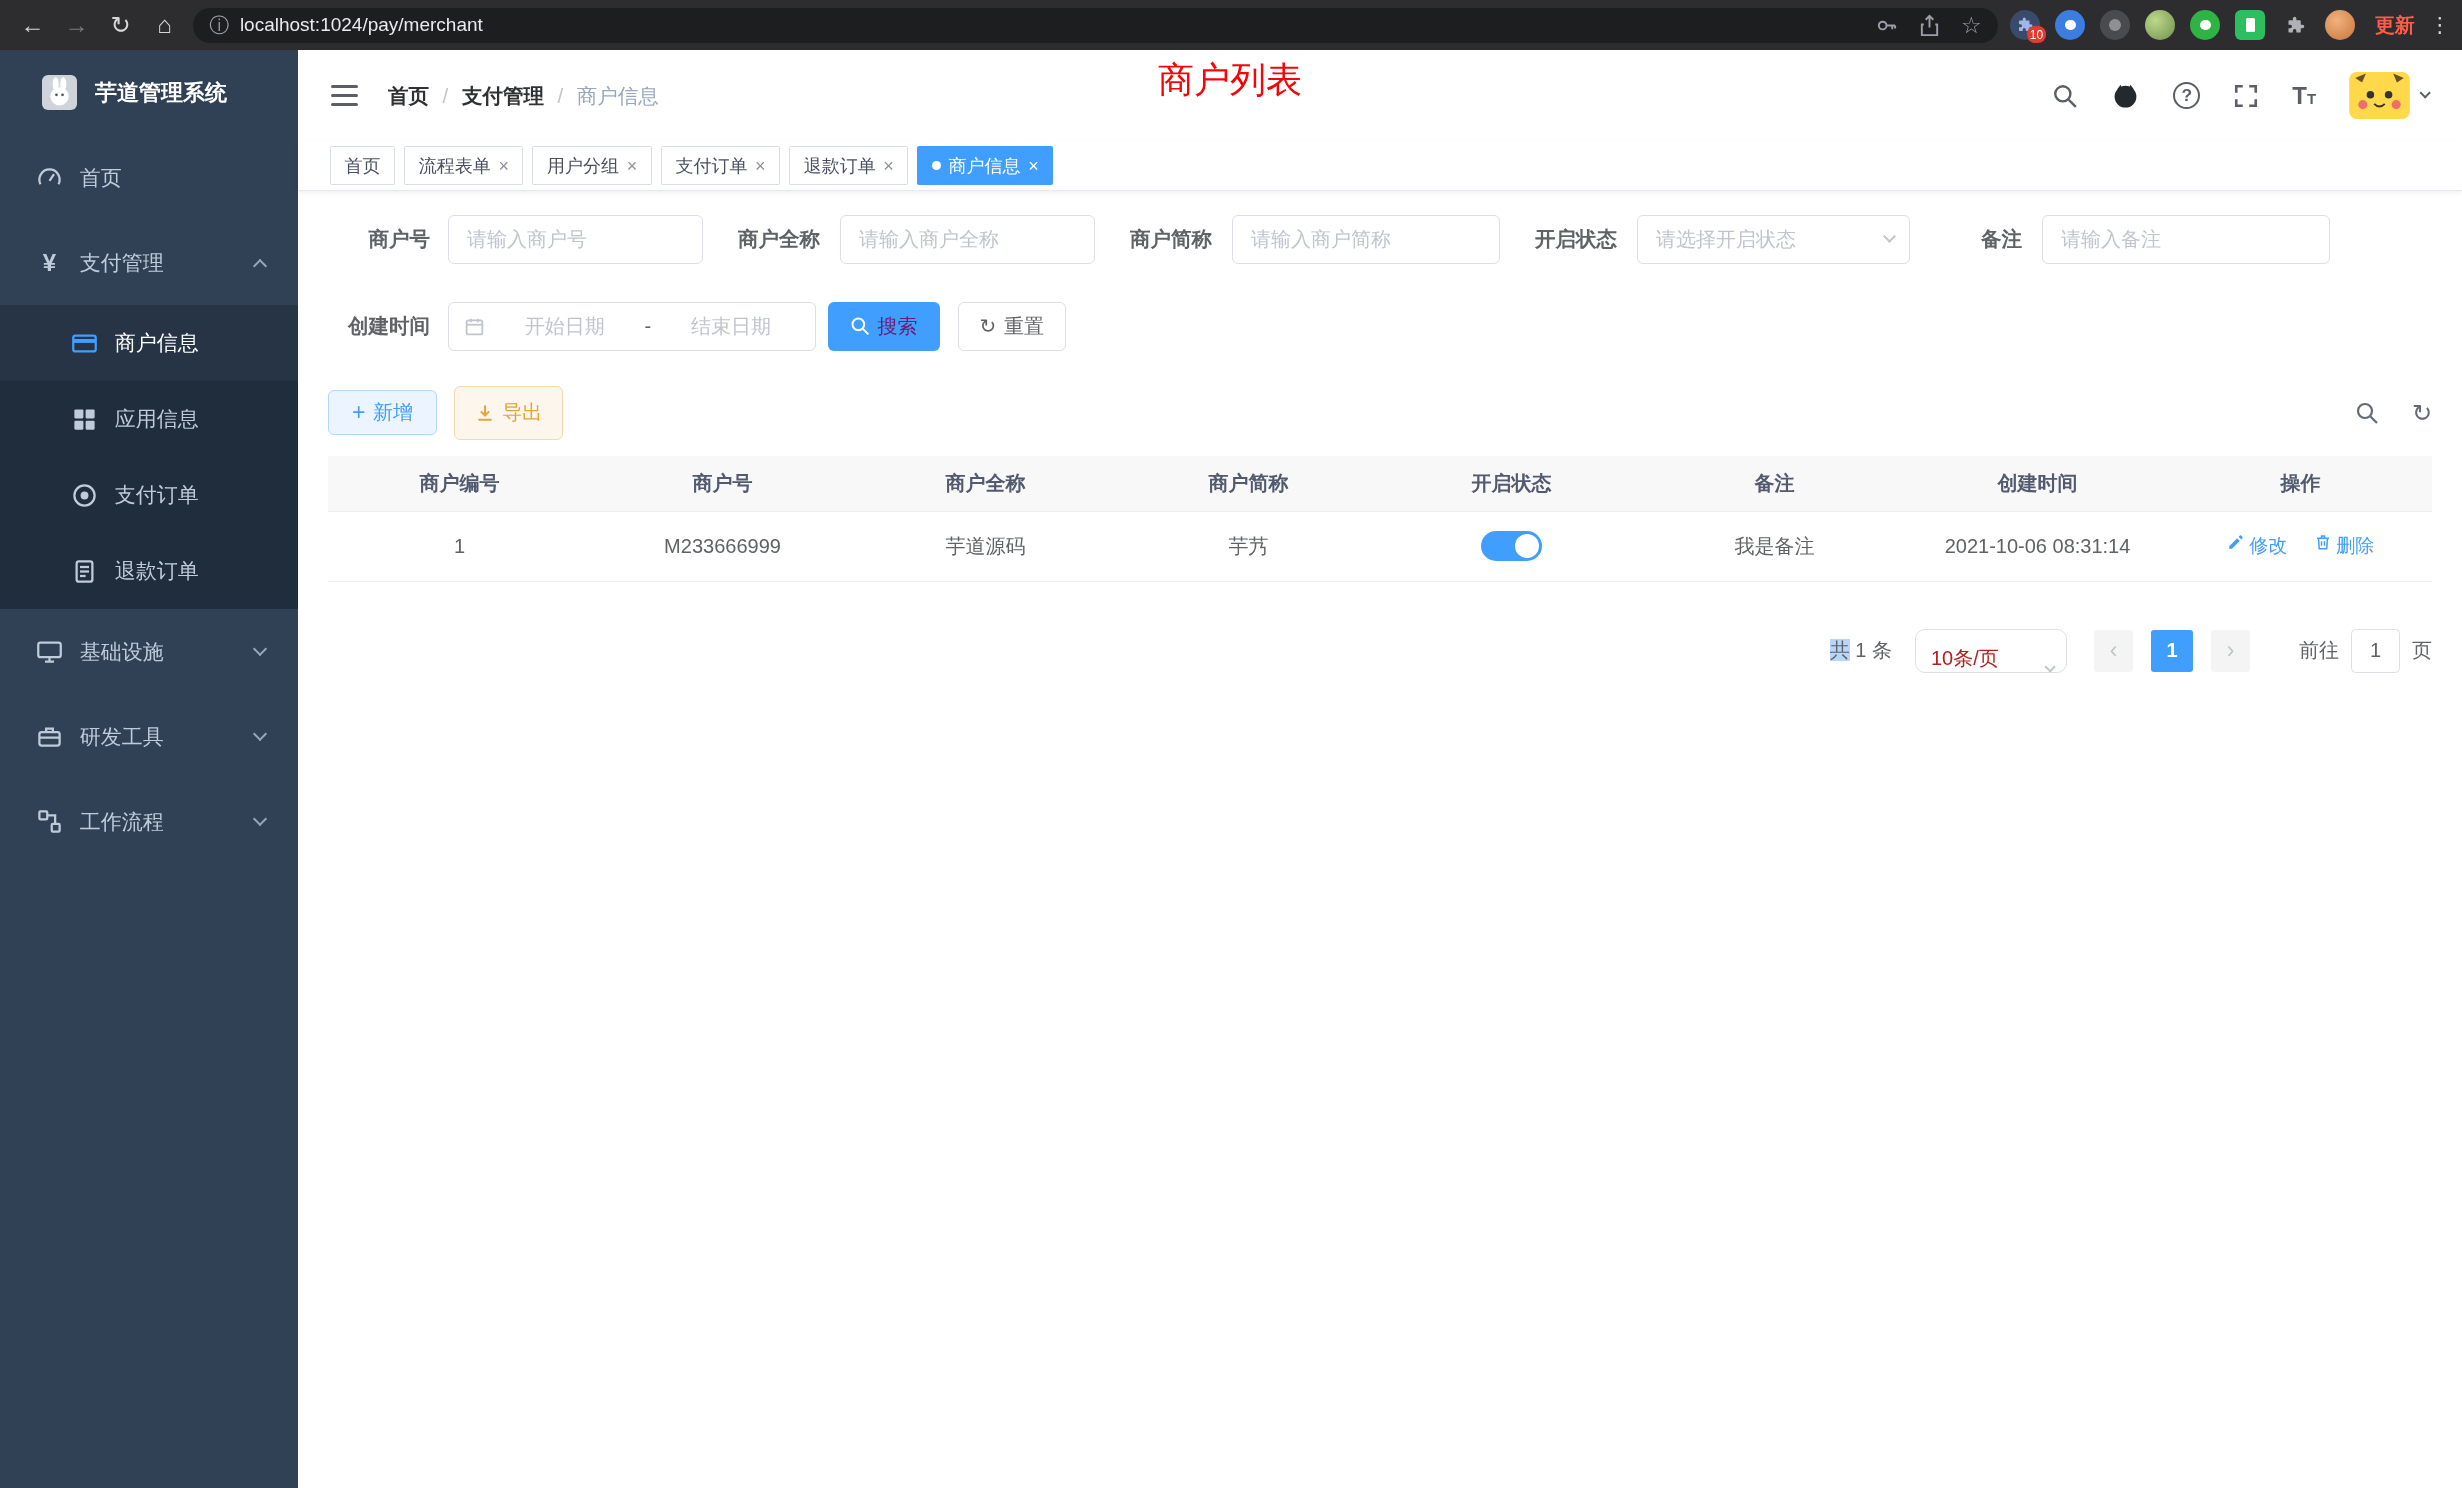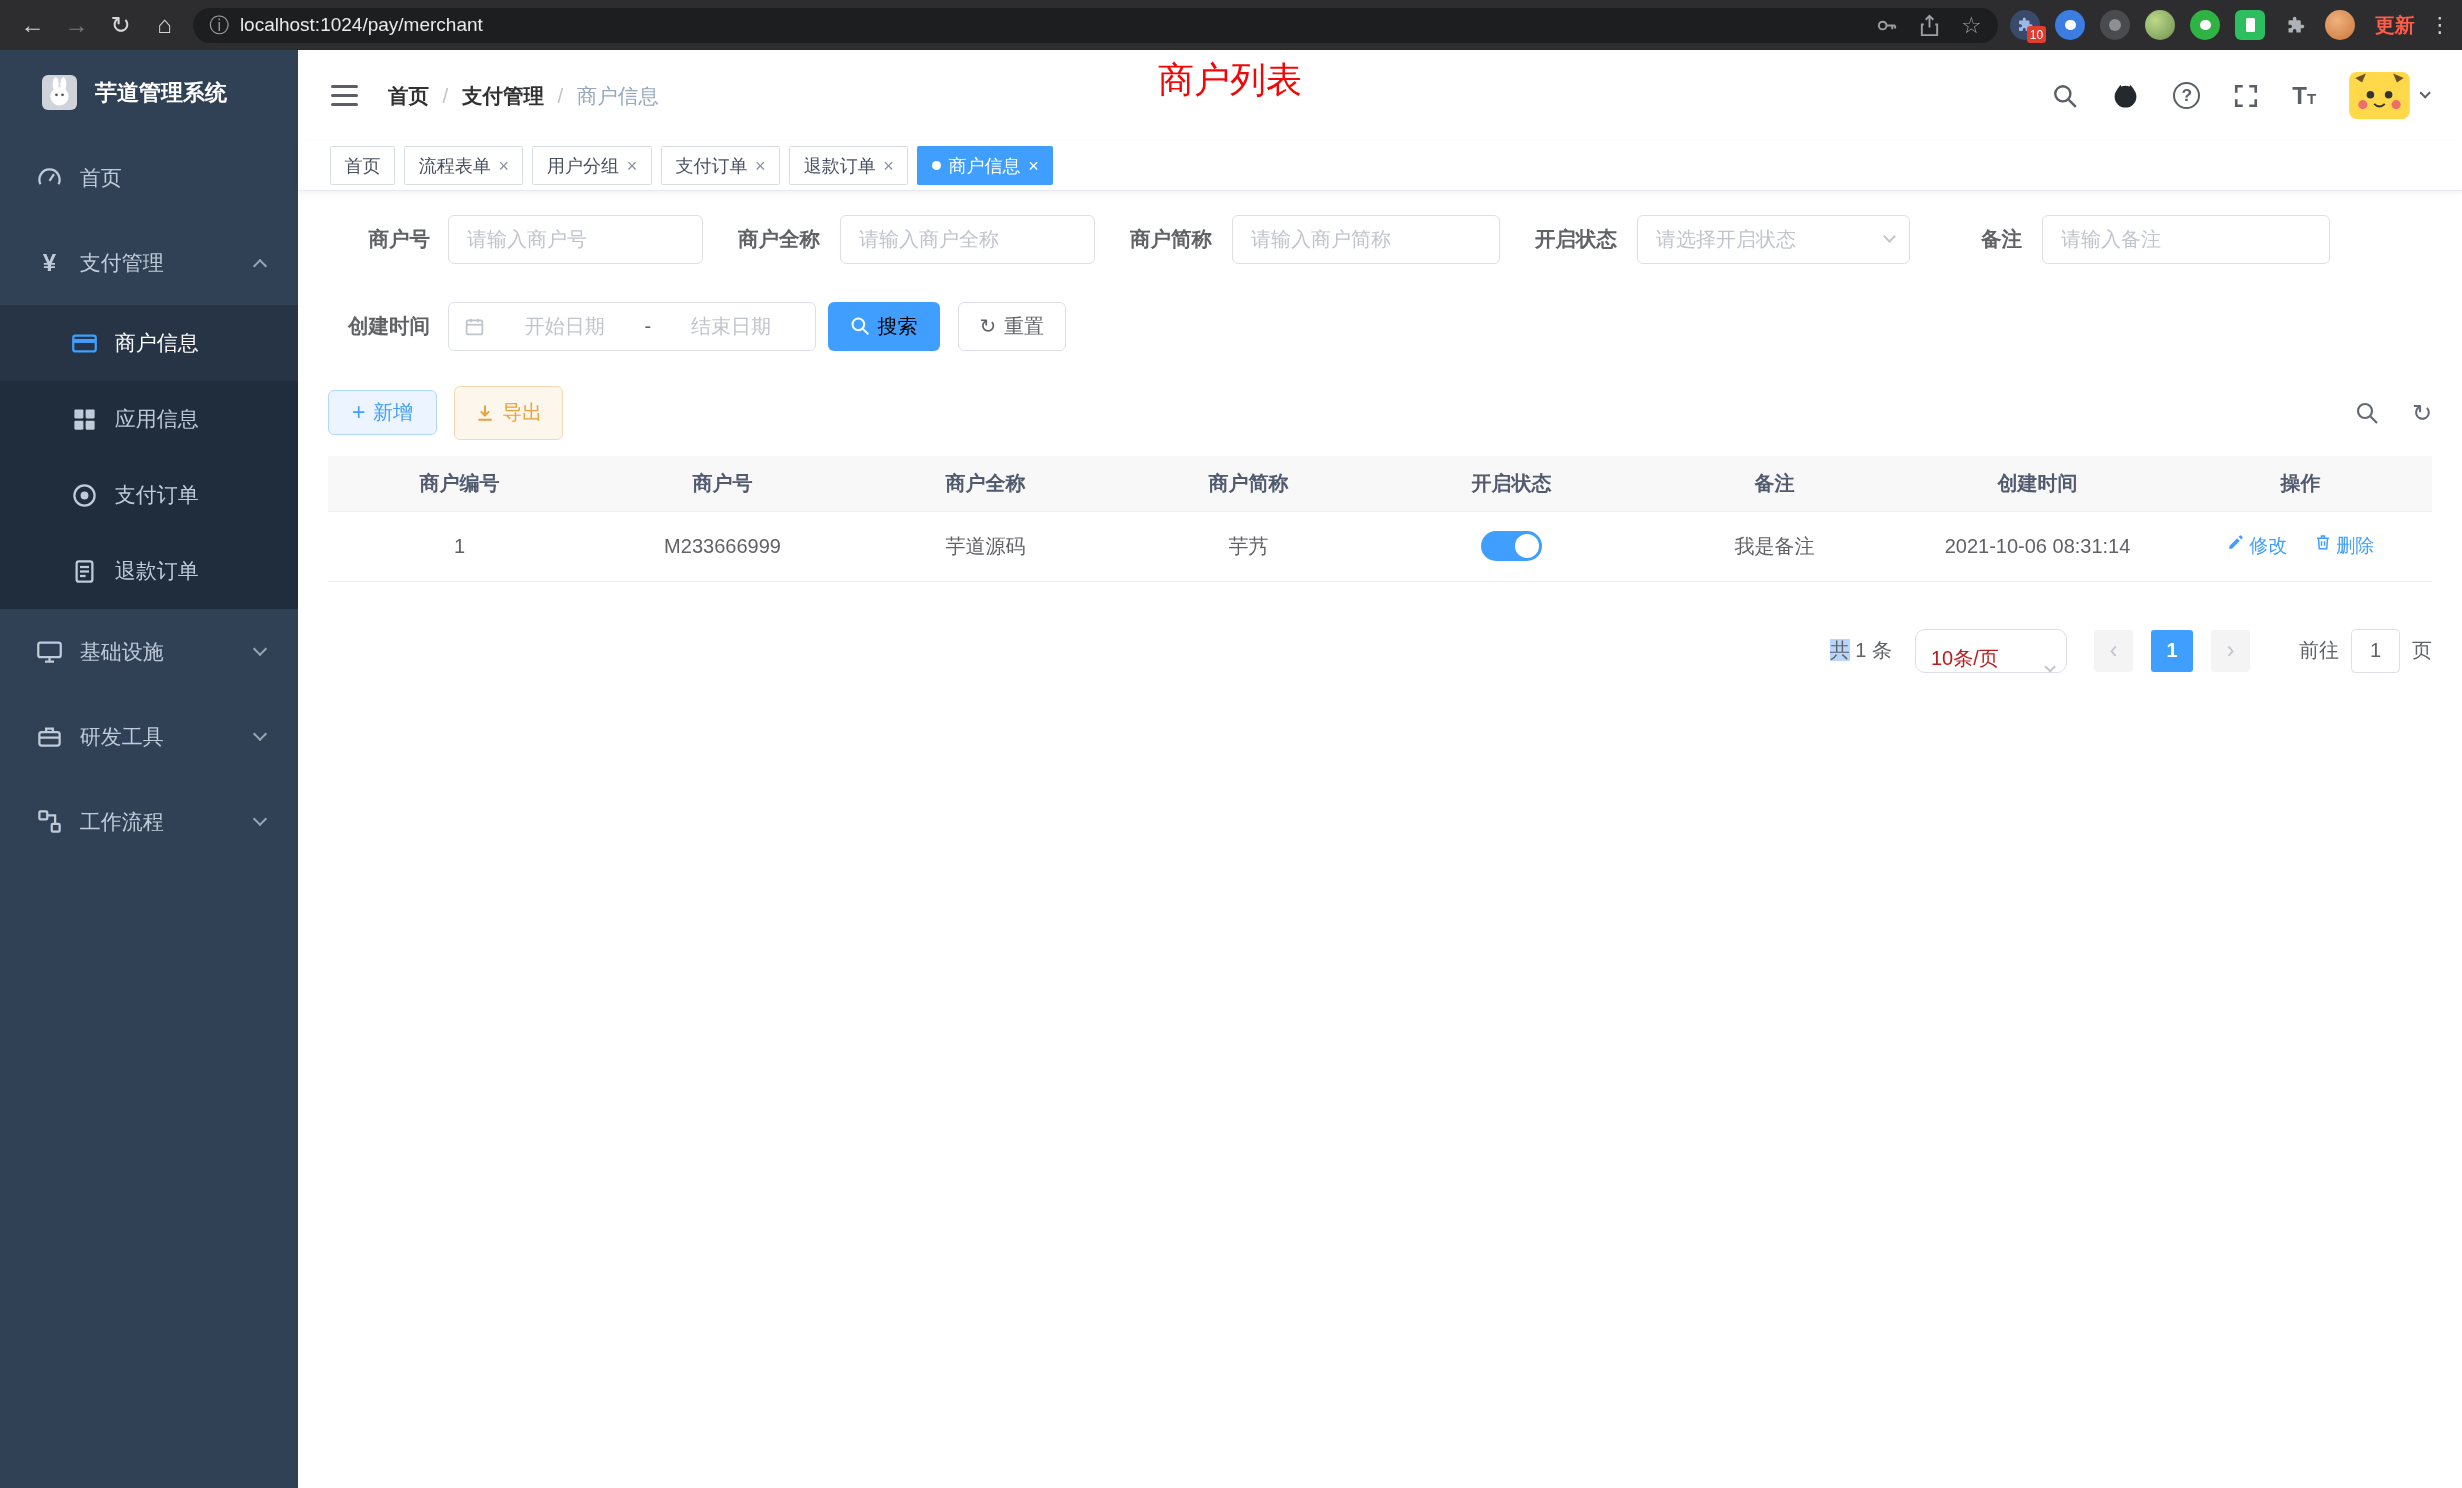--- a/index.html
+++ b/index.html
@@ -11,21 +11,21 @@
   .browser { height:50px; background:#2d2d2f; display:flex; align-items:center; padding:0 10.6px; }
   .nav-ico { width:44px; text-align:center; color:#d6d6d6; font-size:24px; line-height:50px; cursor:pointer; }
   .nav-ico.disabled { color:#7a7b7e; }
   .urlbar { flex:1; height:35px; background:#1d1e20; border-radius:17.4px; display:flex; align-items:center;
     padding:0 16.7px; margin:0 12px 0 6px; color:#e8eaed; font-size:19px; min-width:0; }
   .urlbar .info-ic { color:#9aa0a6; font-size:20px; margin-right:10.6px; }
   .urlbar .url-right { margin-left:auto; display:flex; align-items:center; gap:20px; }
   .ext-cluster { display:flex; align-items:center; gap:15px; margin-right:13.6px; }
   .ext-ico { width:30px; height:30px; border-radius:50%; position:relative; display:flex; align-items:center; justify-content:center; cursor:pointer; }
   .badge { position:absolute; right:-6px; bottom:-3px; background:#e33b2e; color:#fff; font-size:12px;
-    min-width:18px; height:16.7px; border-radius:3px; display:flex; align-items:center; justify-content:center; padding:0 3px; }
+    min-width:18px; height:16.7px; border-radius:8px; display:flex; align-items:center; justify-content:center; padding:0 3px; }
   .update-chip { color:#ff5d47; font-size:20px; font-weight:600; margin:0 13.6px 0 6px; cursor:pointer; white-space:nowrap;text-align:center; }
   .kebab { color:#d6d6d6; font-size:21px; width:23px; text-align:center; cursor:pointer; }
 
   
   .app { display:flex; height:1439px; }
   .sidebar { width:298px; background:#304156; color:#bfcbd9; flex-shrink:0; }
   .logo-row { height:85px; display:flex; align-items:center; padding-left:42px; gap:18px; }
   .logo-title { color:#fff; font-size:22px; font-weight:700; }
   .mi { height:85px; display:flex; align-items:center; padding:0 33px 0 36px; font-size:21px; cursor:pointer; }
   .mi .sic, .smi .sic { width:27px; height:27px; margin-right:16.7px; flex-shrink:0; color:#bfcbd9; }
@@ -78,21 +78,21 @@
   .sel { height:49px; border:1.5px solid #dcdfe6; border-radius:6px; padding:0 15px 0 18px; font-size:20px;
     color:#c0c4cc; background:#fff; display:flex; align-items:center; cursor:pointer; }
   .sel .chev2 { width:9px; height:9px; border-right:2.3px solid #c0c4cc; border-bottom:2.3px solid #c0c4cc;
     transform:rotate(45deg); margin-left:auto; margin-top:-4.5px; }
   .daterange { width:368px; height:49px; border:1.5px solid #dcdfe6; border-radius:6px; display:flex;
     align-items:center; padding:0 15px; font-size:20px; color:#c0c4cc; gap:10.6px; cursor:pointer; }
   .daterange .dr-part { flex:1; text-align:center; }
   .dash { color:#606266; }
   .btn { height:49px; border-radius:6px; font-size:20px; display:inline-flex; align-items:center;
     justify-content:center; gap:7.6px; cursor:pointer; border:1.5px solid transparent; padding:0 21px; white-space:nowrap; }
-  .btn-primary { background:#409eff; color:#000000; margin-left:12px; }
+  .btn-primary { background:#409eff; color:#701a75; margin-left:12px; }
   .btn-default { background:#fff; border-color:#dcdfe6; color:#606266; margin-left:18px; }
   .toolbar-row { display:flex; align-items:center; margin-bottom:16.7px; }
   .btn-plain-primary { height:45px; background:#ecf5ff; border-color:#b3d8ff; color:#409eff; padding:0 23px; }
   .btn-plain-warning { height:54px; background:#fdf6ec; border-color:#f5dab1; color:#e6a23c; padding:0 20px; margin-left:16.7px; }
   .toolbar-right { margin-left:auto; display:flex; align-items:center; gap:33px; color:#646a73; }
   .glyph-refresh { font-size:24px; color:#646a73; cursor:pointer; line-height:1; }
 
   
   table { width:100%; border-collapse:collapse; table-layout:fixed; }
   th { height:55px; background:#f8f8f9; color:#515a6e; font-weight:700; font-size:20px;

